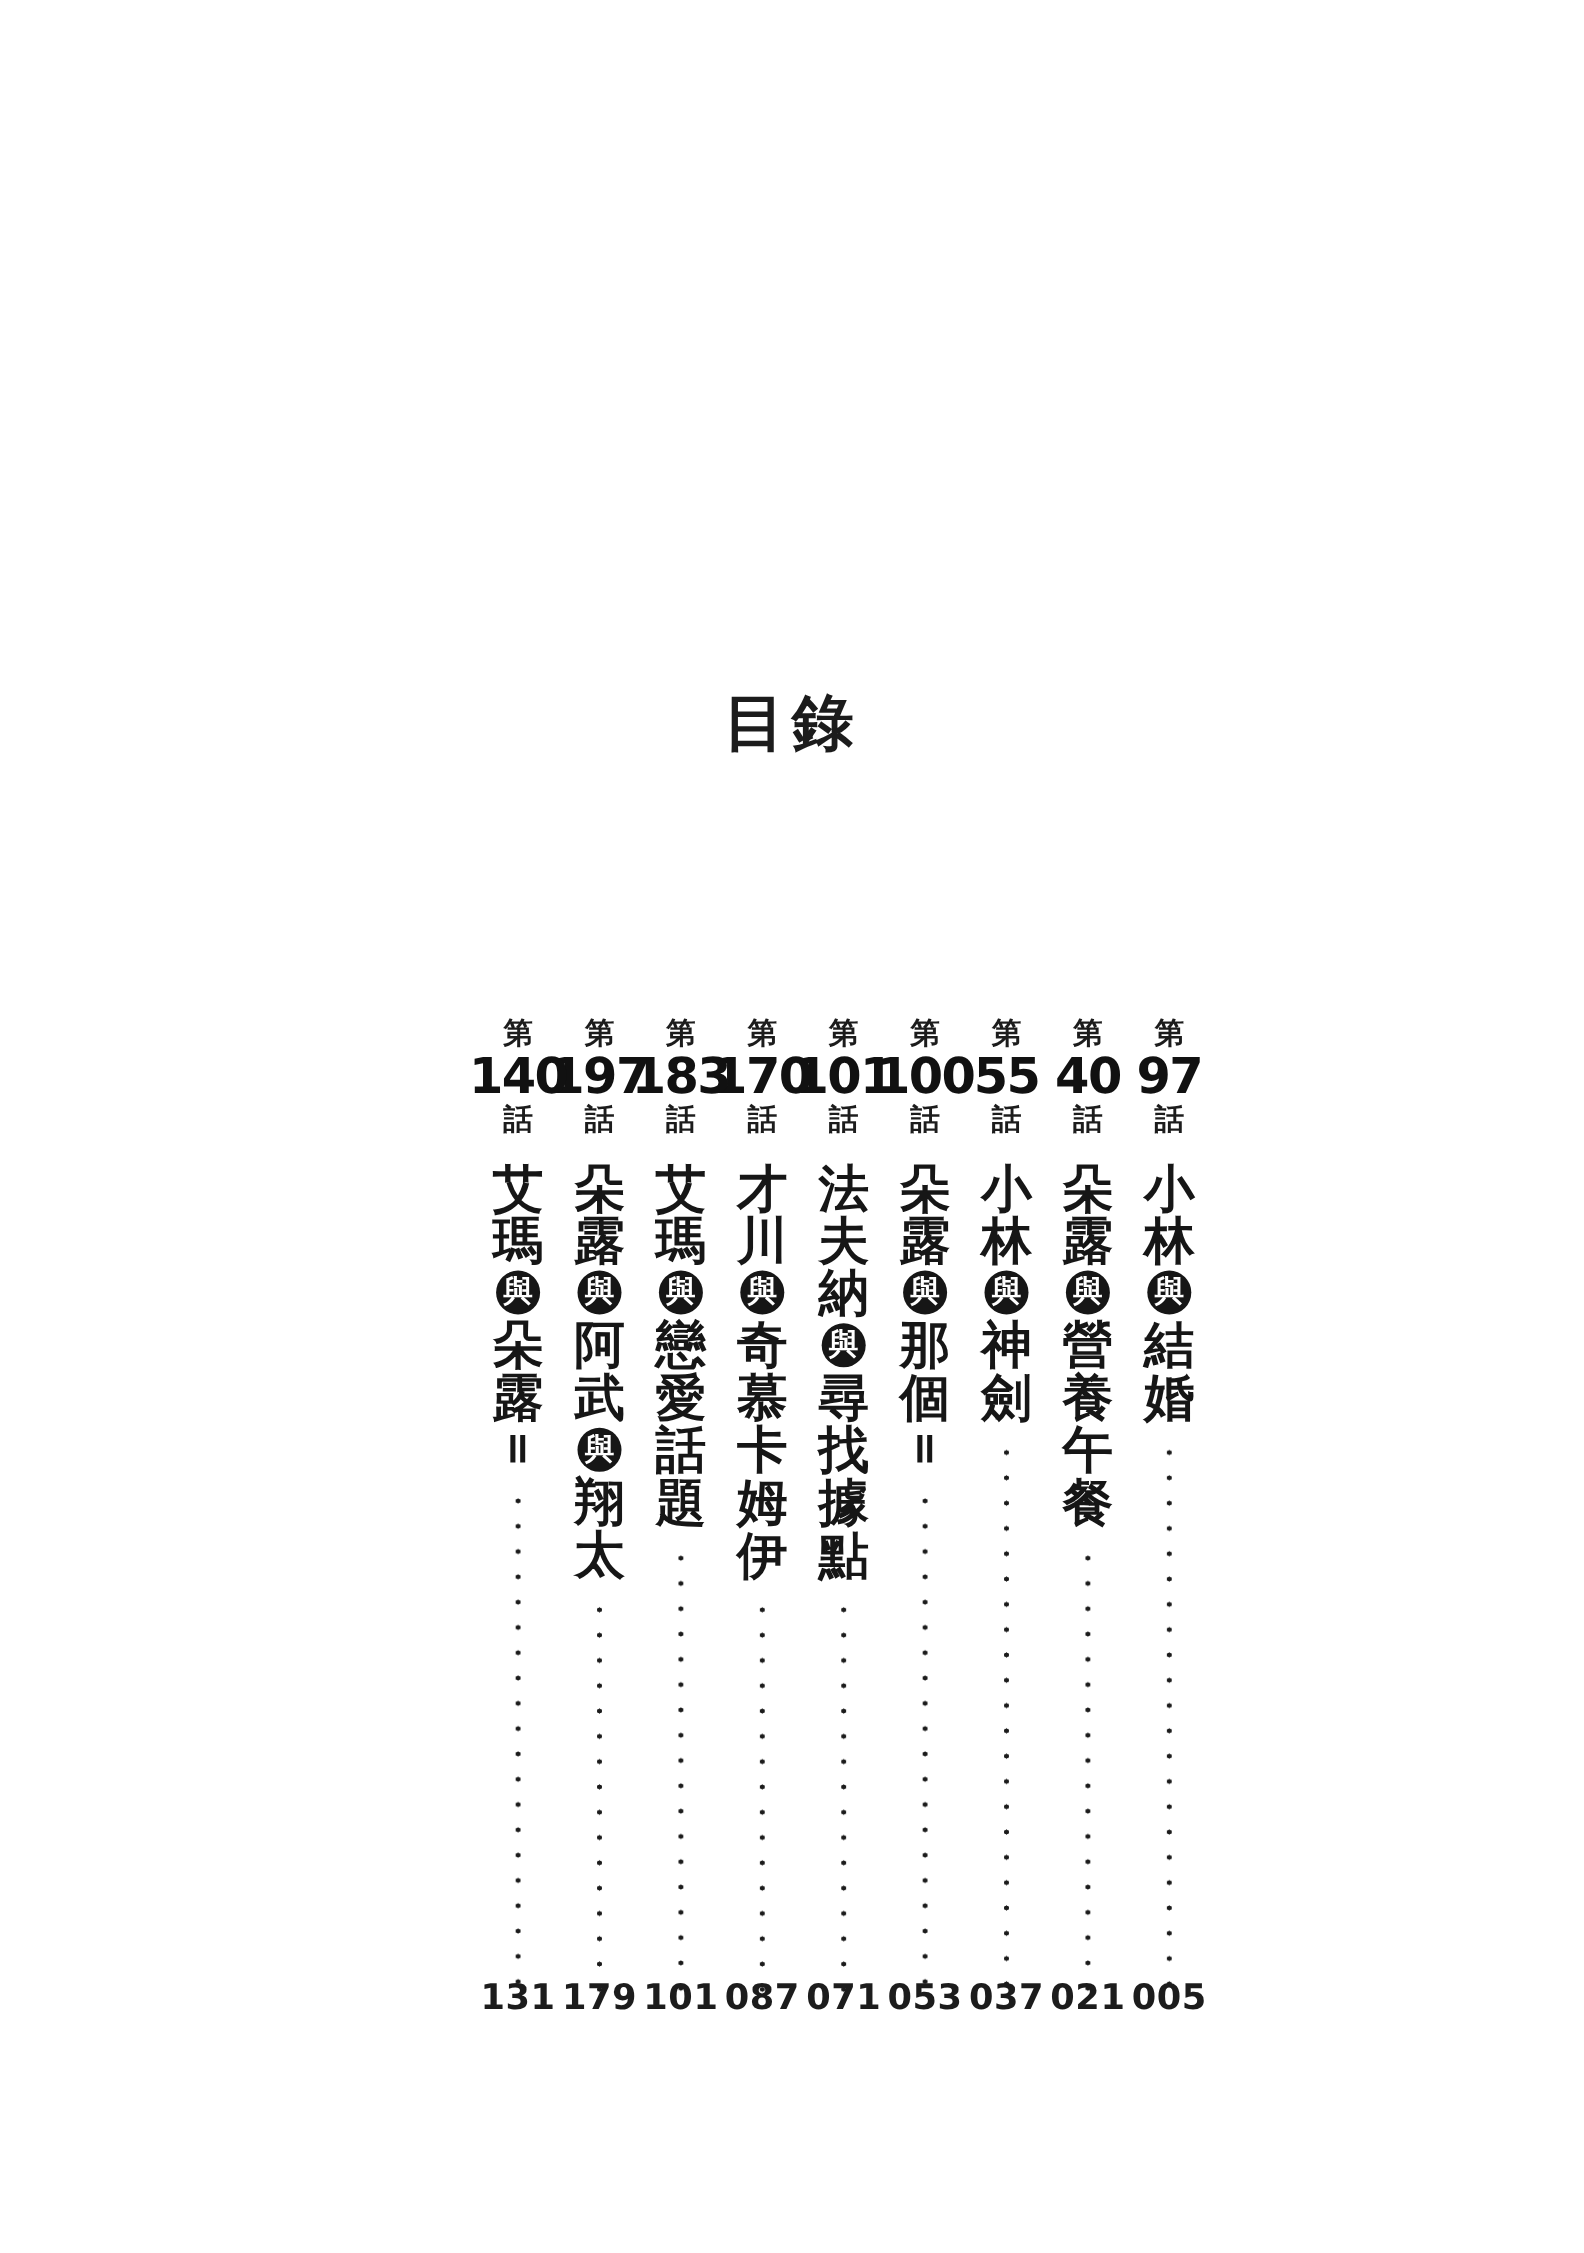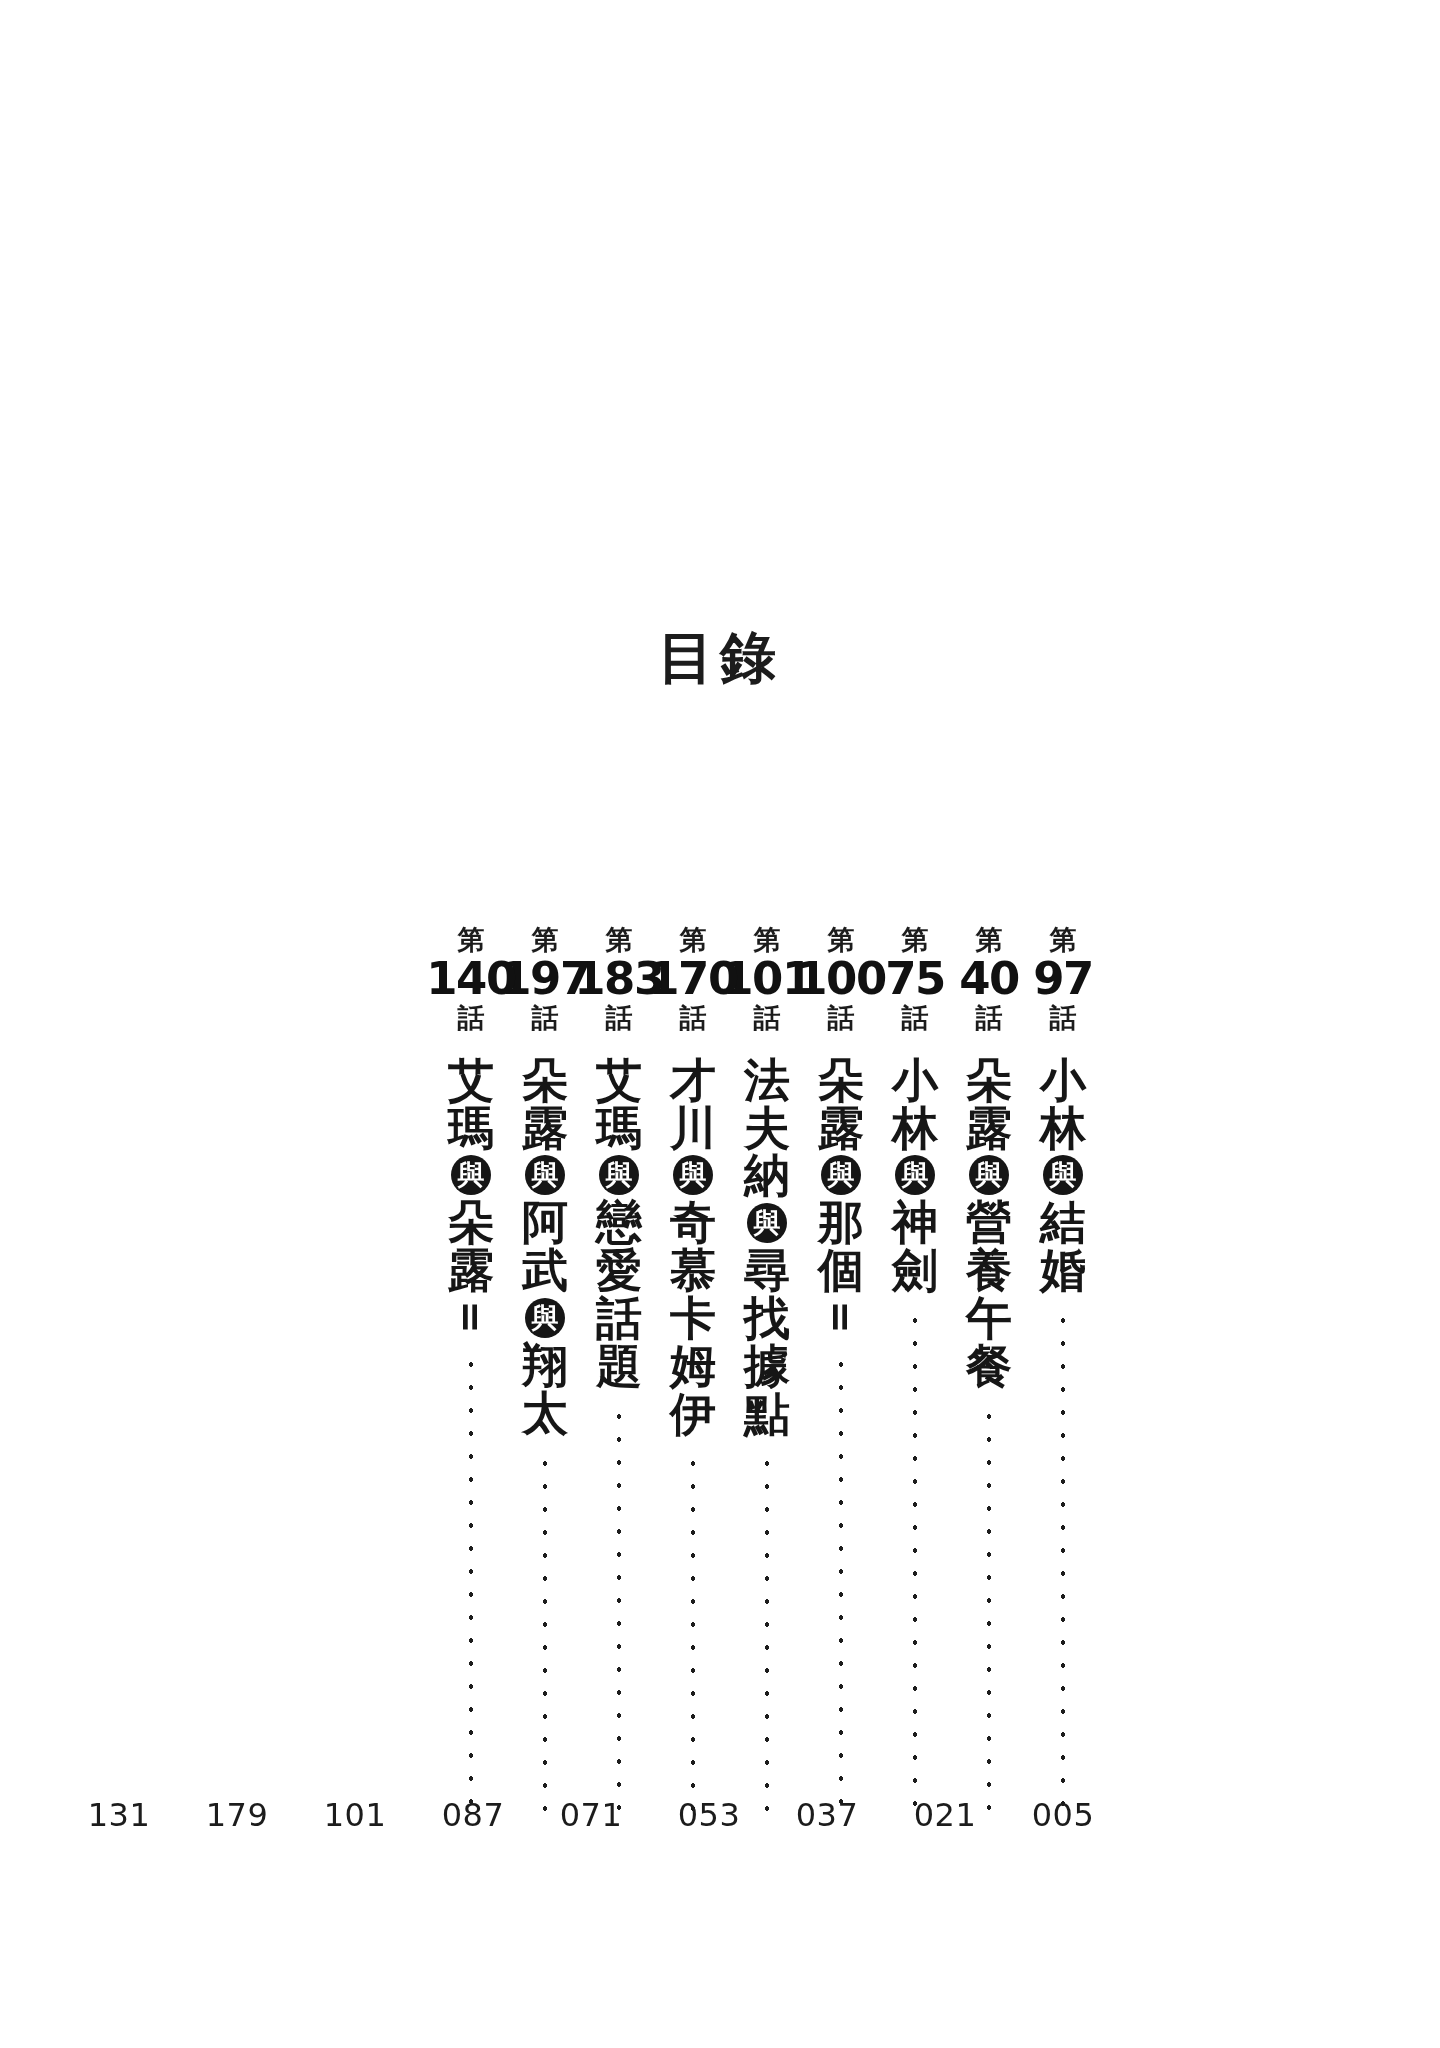--- a/index.html
+++ b/index.html
@@ -157,25 +157,24 @@
     display: flex;
     flex-direction: row-reverse;
     justify-content: flex-start;
     align-items: flex-start;
   }
   .pagenum {
     width: 74px;
     flex: 0 0 74px;
     text-align: center;
     font-size: 32px;
-    font-weight: 400;
+    font-weight: 700;
     color: #1c1c1c;
     font-family: "DejaVu Sans", "Liberation Sans", sans-serif;
     letter-spacing: 0.5px;
-    margin-left: 44px;
   }
 </style>
 </head>
 <body>
 
 <div class="page">
 
   <div class="toc-title">目錄</div>
 
   <div class="columns">
@@ -207,21 +206,21 @@
           <span class="ch">營</span>
           <span class="ch">養</span>
           <span class="ch">午</span>
           <span class="ch">餐</span>
         </div>
         <div class="leader"></div>
       </div>
       <div class="chapter-col">
         <div class="chapter-num-block">
           <div class="dai">第</div>
-          <div class="num">75</div>
+          <div class="num">55</div>
           <div class="wa">話</div>
         </div>
         <div class="chapter-title">
           <span class="ch">小</span>
           <span class="ch">林</span>
           <span class="ch circled">與</span>
           <span class="ch">神</span>
           <span class="ch">劍</span>
         </div>
         <div class="leader"></div>

